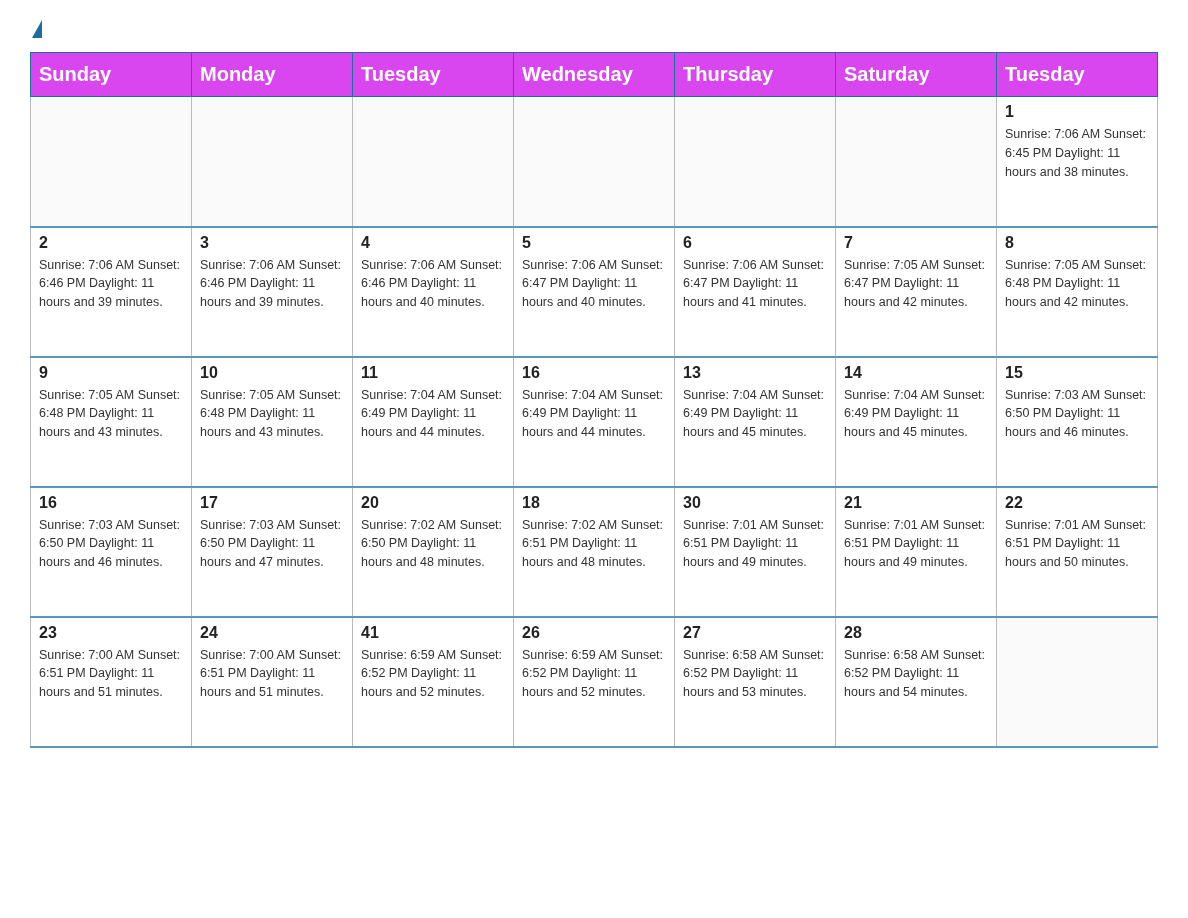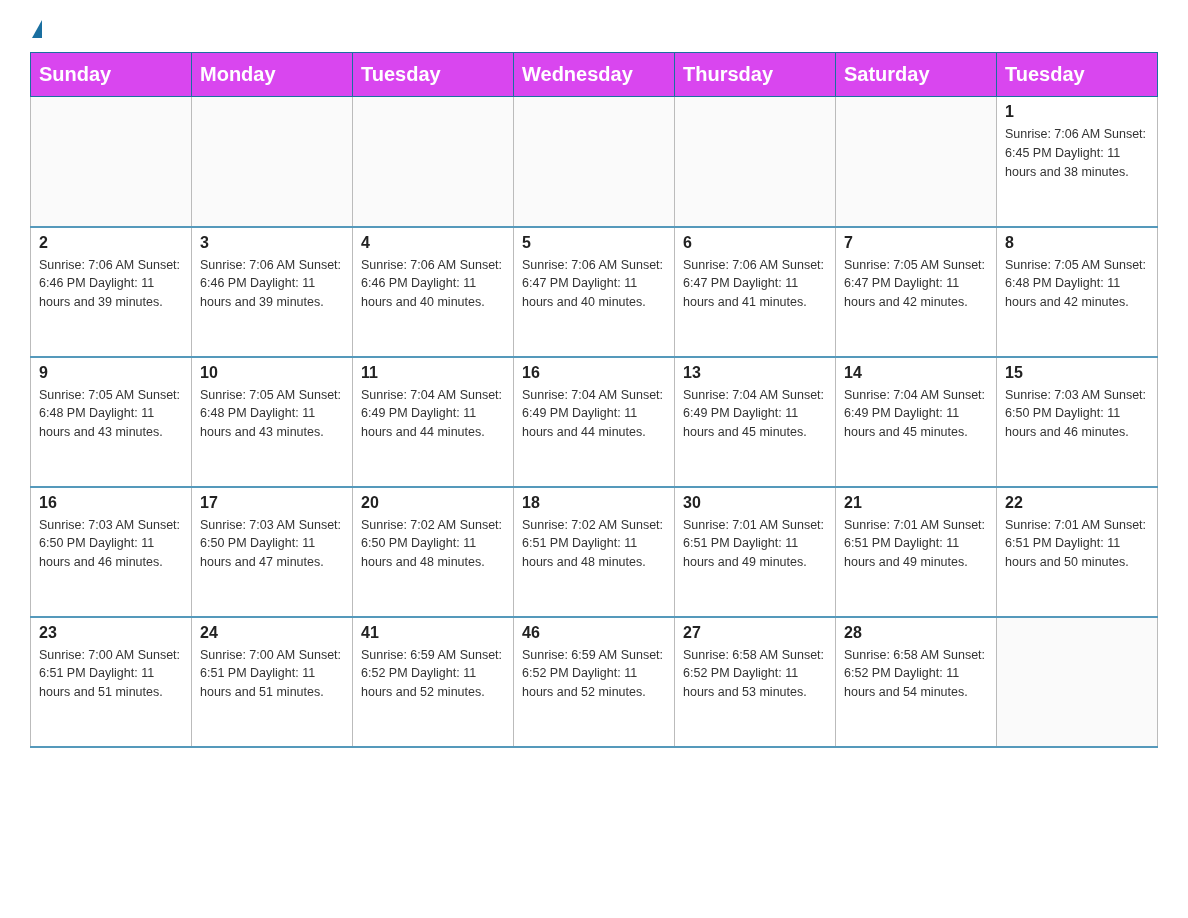--- a/index.html
+++ b/index.html
@@ -290,21 +290,21 @@
 Sunset: 6:51 PM
 Daylight: 11 hours and 51 minutes.</div>
         </td>
         <td>
           <div class="day-number">41</div>
           <div class="day-info">Sunrise: 6:59 AM
 Sunset: 6:52 PM
 Daylight: 11 hours and 52 minutes.</div>
         </td>
         <td>
-          <div class="day-number">46</div>
+          <div class="day-number">26</div>
           <div class="day-info">Sunrise: 6:59 AM
 Sunset: 6:52 PM
 Daylight: 11 hours and 52 minutes.</div>
         </td>
         <td>
           <div class="day-number">27</div>
           <div class="day-info">Sunrise: 6:58 AM
 Sunset: 6:52 PM
 Daylight: 11 hours and 53 minutes.</div>
         </td>

